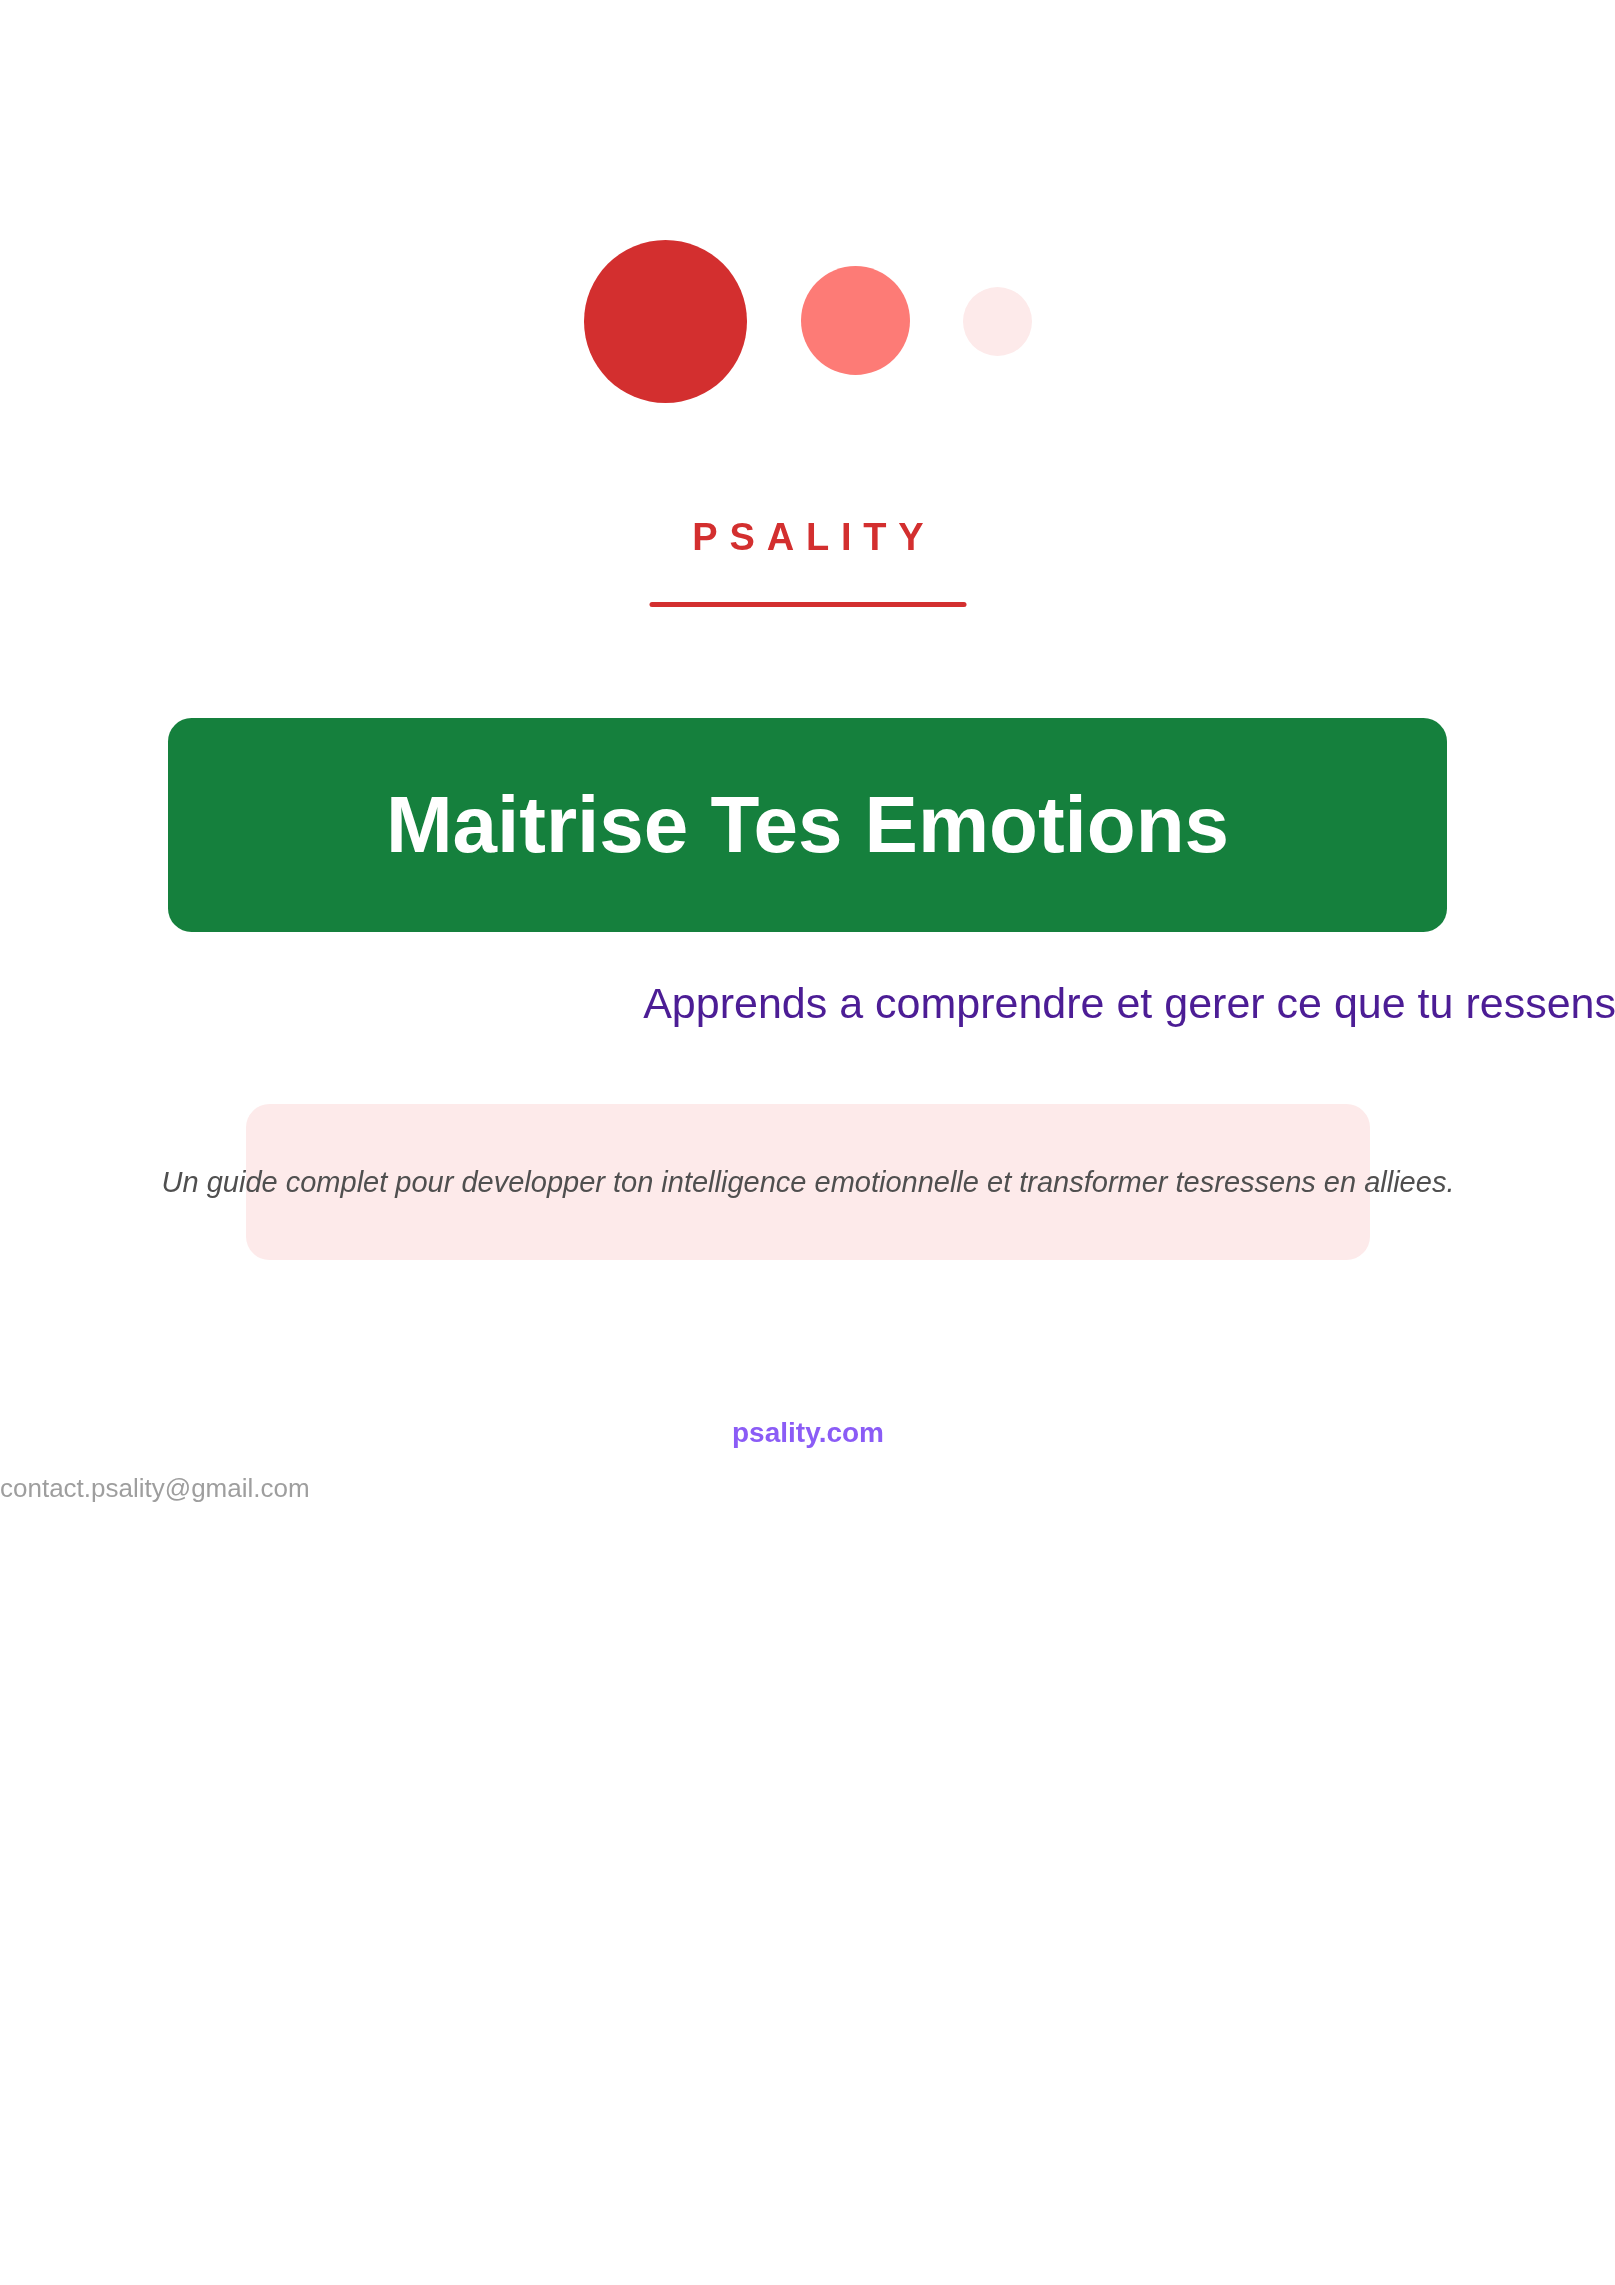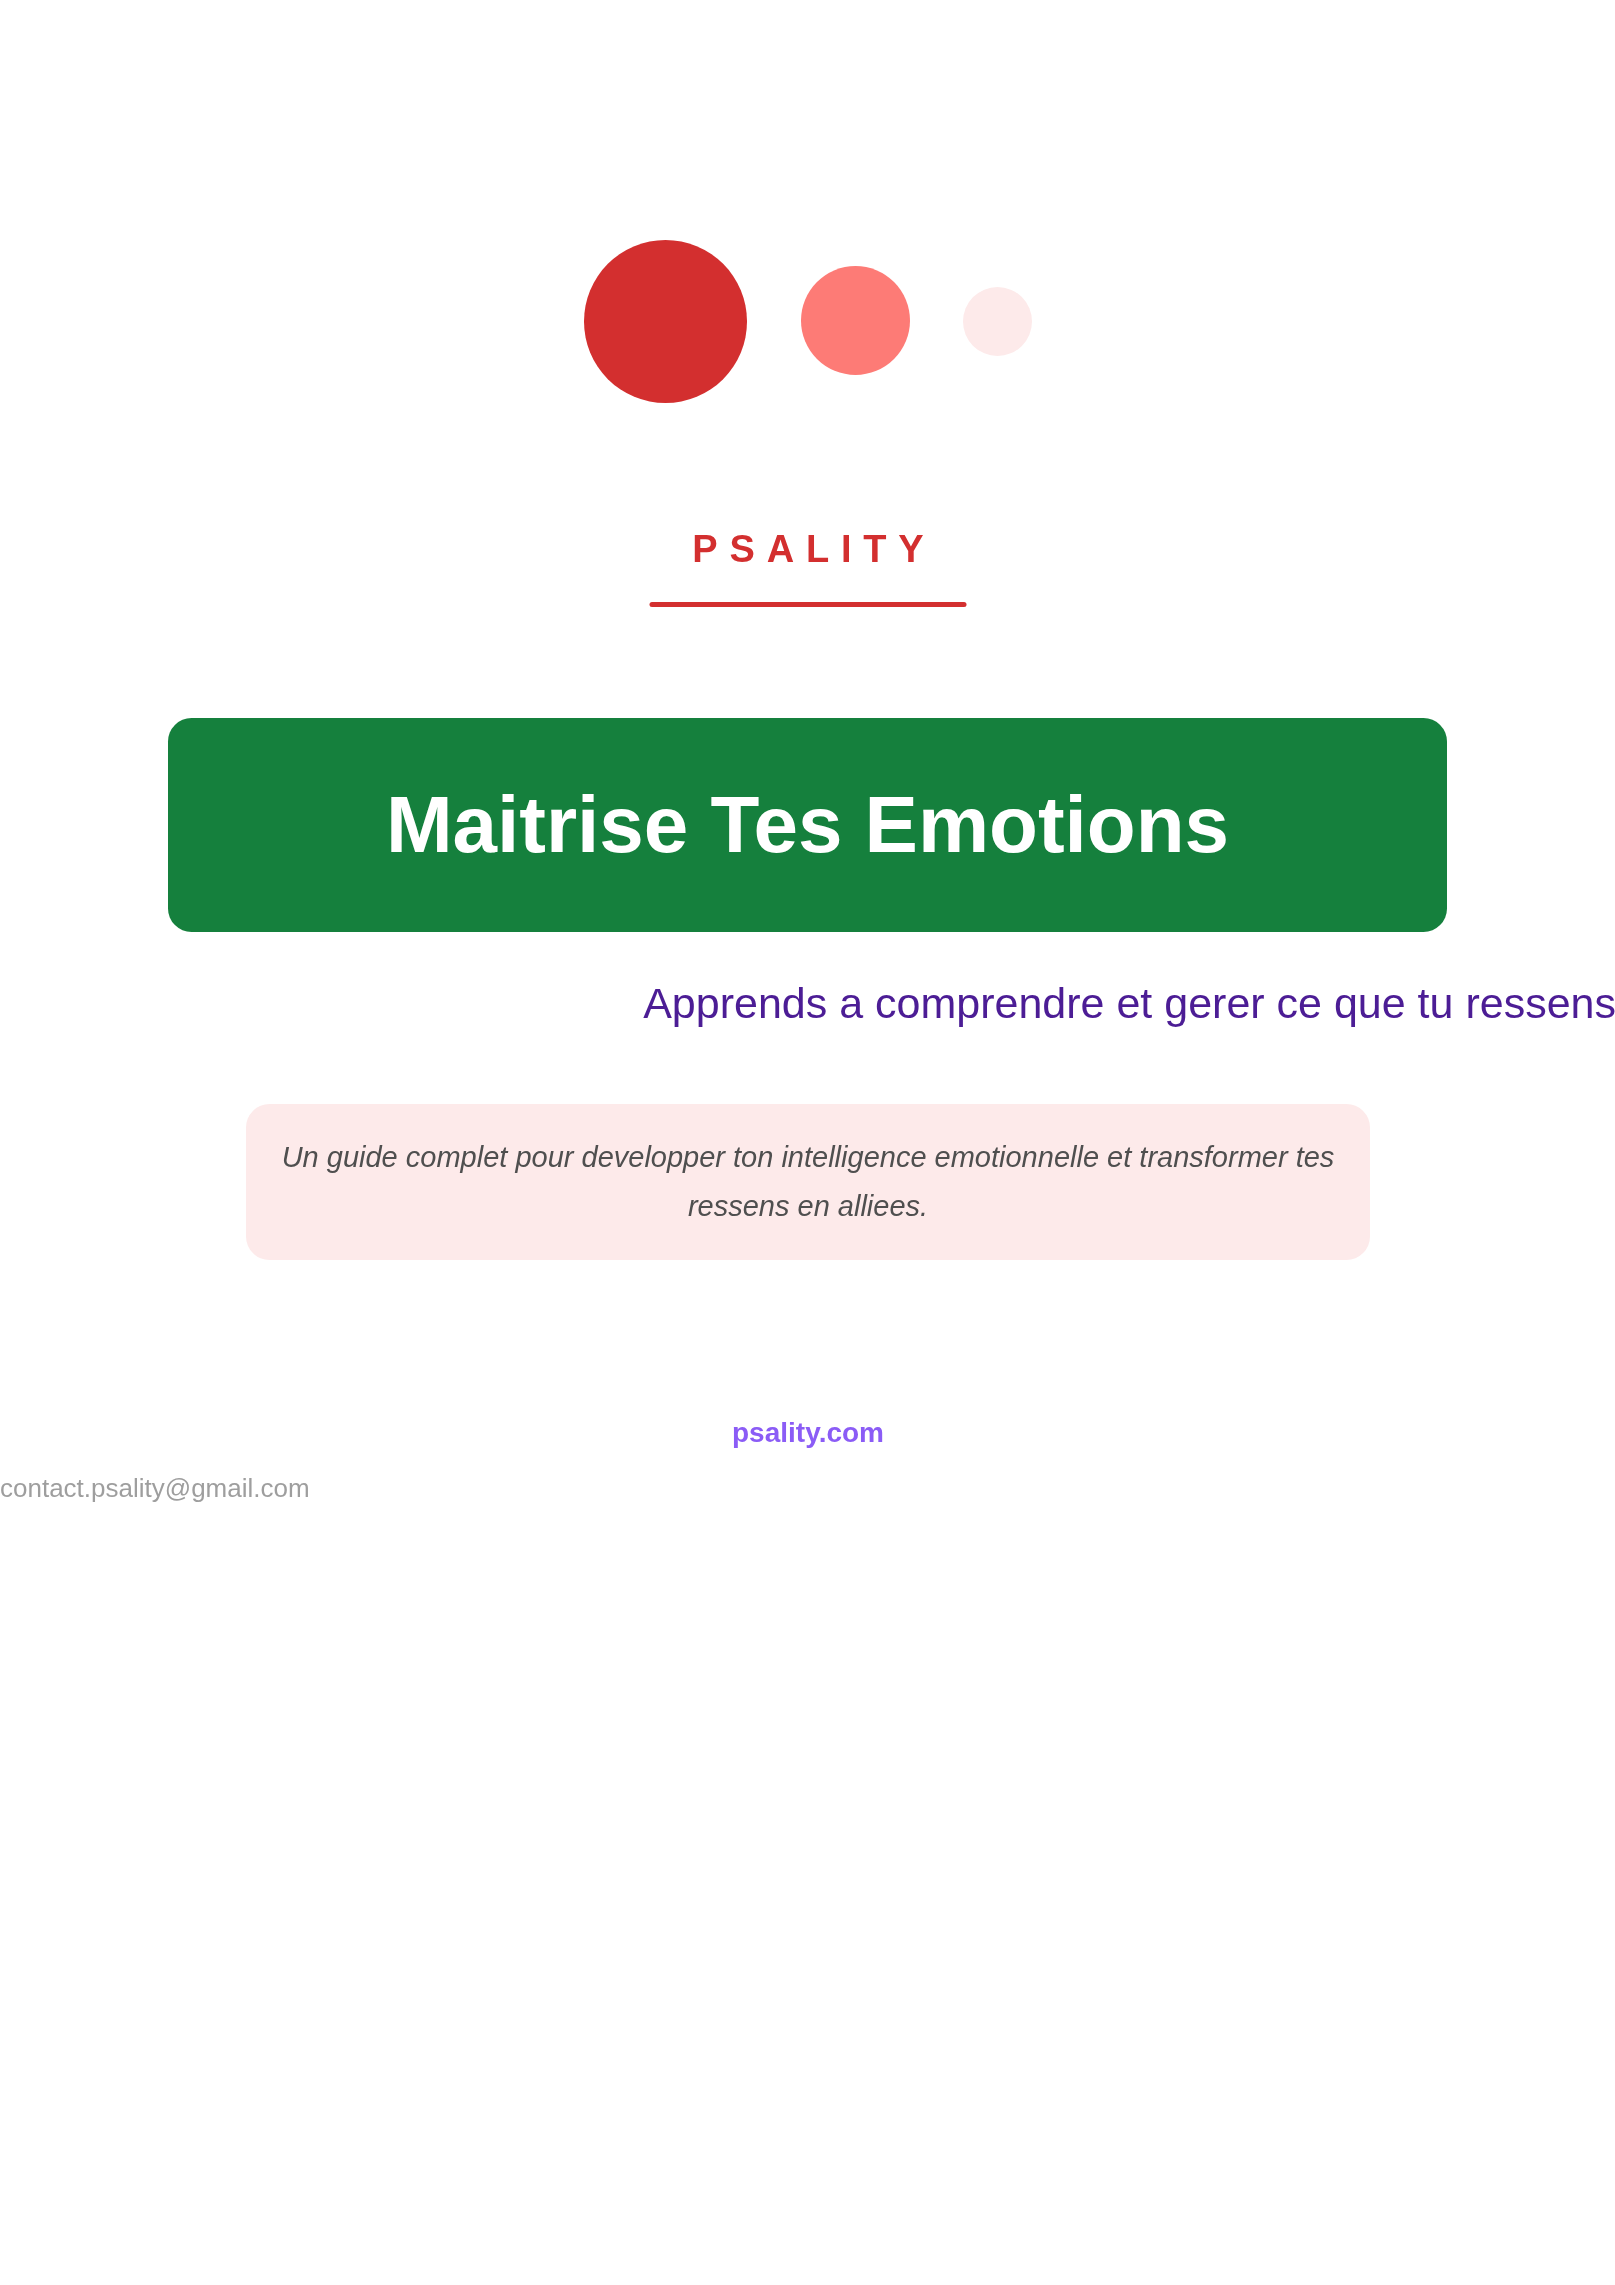--- a/index.html
+++ b/index.html
@@ -19,21 +19,21 @@
   
   .circle { position: absolute; border-radius: 50%; }
   .circle-large  { left: 584px;  top: 240px; width: 163px; height: 163px; background: #d32f2f; }
   .circle-medium { left: 801px;  top: 266px; width: 109px; height: 109px; background: #fd7b76; }
   .circle-small  { left: 963px; top: 287px; width: 69px;  height: 69px;  background: #fdeaea; }
 
   
   .brand-name {
     position: absolute;
     left: 0; right: 0;
-    top: 528px;
+    top: 516px;
     text-align: center;
     font-size: 38px;
     font-weight: 700;
     letter-spacing: 11.8px;
     padding-left: 11.8px; 
     color: #d32f2f;
   }
   .brand-underline {
     position: absolute;
     left: 50%;
@@ -79,21 +79,21 @@
   
   .description-box {
     position: absolute;
     left: 246px;
     top: 1104px;
     width: 1124px;
     height: 156px;
     background: #fdeaea;
     border-radius: 23.5px;
     display: flex;
-    flex-direction: column;
+    flex-direction: row;
     align-items: center;
     justify-content: center;
   }
   .description-line {
     font-size: 29px;
     font-style: italic;
     color: #4f4f4f;
     line-height: 49px;
     text-align: center;
     white-space: nowrap;

